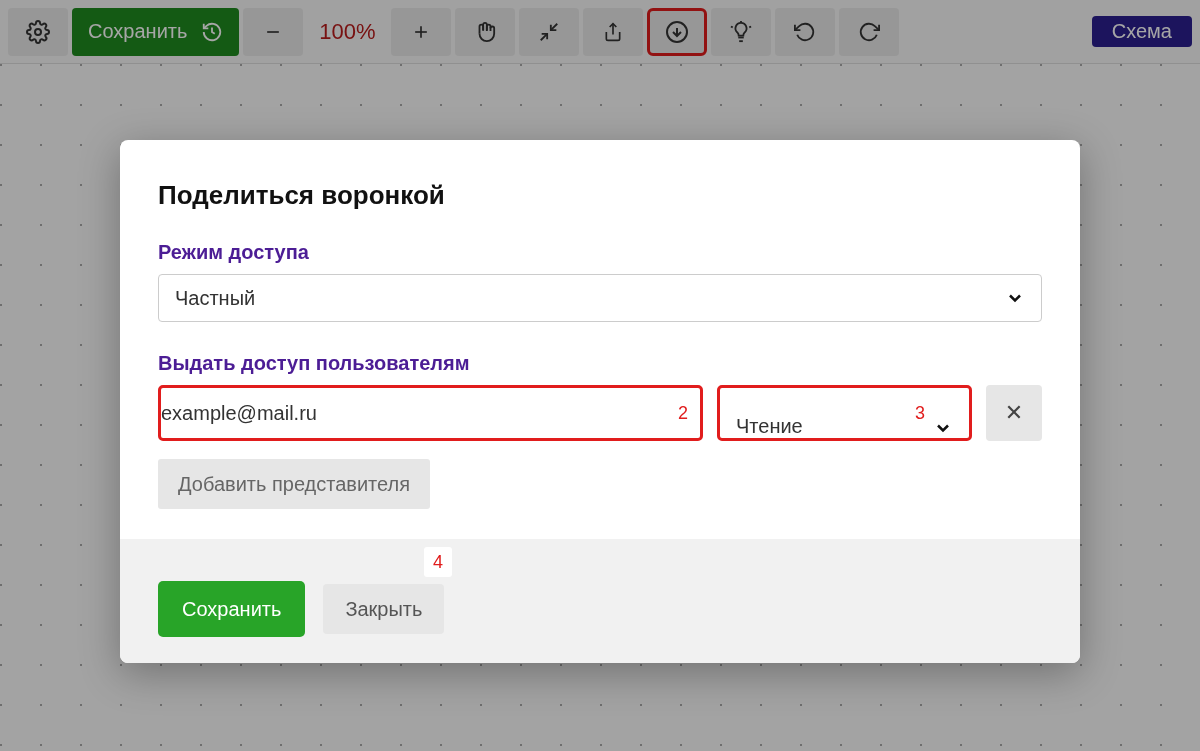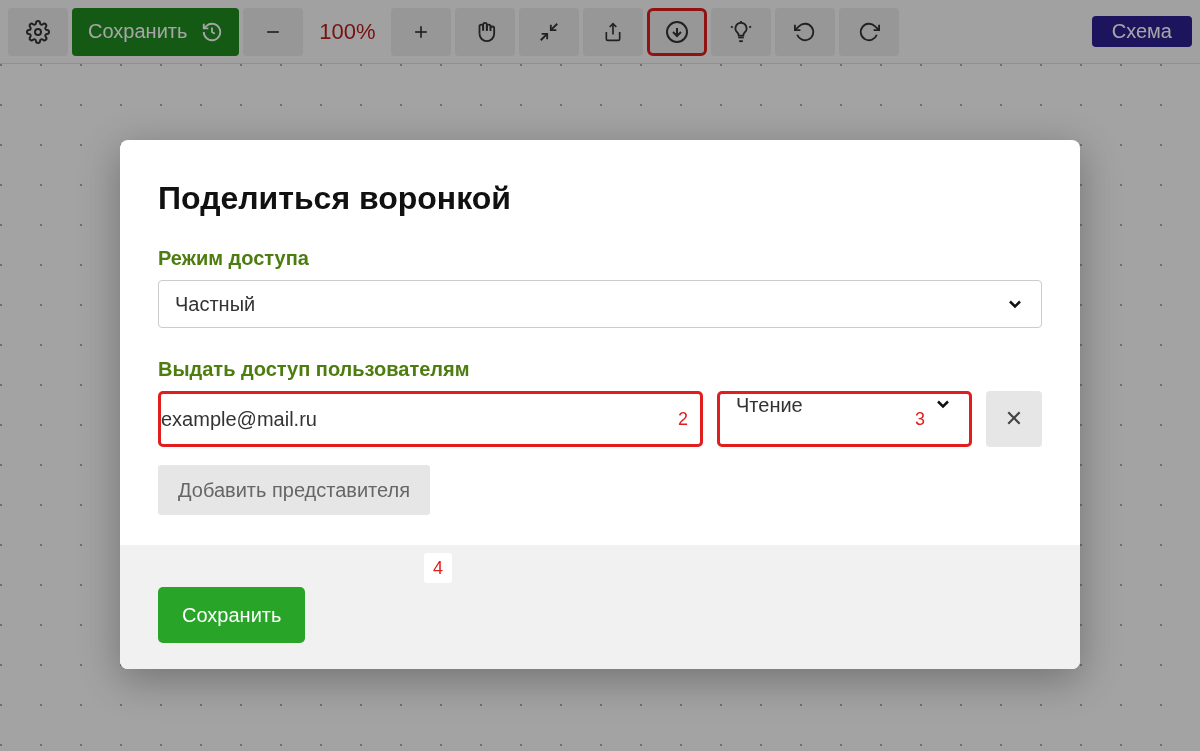--- a/index.html
+++ b/index.html
@@ -95,29 +95,29 @@
   width: 960px;
   background: #fff;
   border-radius: 8px;
   box-shadow: 0 10px 40px rgba(0,0,0,.3);
   overflow: hidden;
 }
 .modal-body {
   padding: 40px 38px 30px;
 }
 .modal h2 {
-  font-size: 32px;
+  font-size: 26px;
   font-weight: 700;
   color: #111;
   margin-bottom: 30px;
 }
 .label {
   font-size: 20px;
   font-weight: 600;
-  color: #4d7c0f;
+  color: #4c1d95;
   margin-bottom: 10px;
 }
 .select-row {
   position: relative;
   display: flex;
   align-items: center;
   width: 100%;
   height: 48px;
   border: 1px solid #ccc;
   border-radius: 4px;
@@ -145,21 +145,21 @@
   color: #333;
   background: #fff;
   border-radius: 5px;
 }
 .perm-select {
   position: relative;
   width: 255px;
   height: 56px;
   padding: 0 16px;
   display: flex;
-  align-items: flex-start;
+  align-items: flex-end;
   font-size: 20px;
   color: #333;
   background: #fff;
   border-radius: 5px;
   cursor: pointer;
 }
 .perm-select .chev { margin-left: auto; }
 .x-btn {
   width: 56px;
   height: 56px;
@@ -380,14 +380,17 @@
     <button class="add-rep">
       <span>Добавить представителя</span>
     </button>
   </div>
 
   <div class="modal-foot">
     <div class="annot" style="position:absolute; left:304px; top:8px;">4</div>
     <button class="save-btn highlight-box">
       <span>Сохранить</span>
     </button>
+    <button class="close-btn">
+      <span>Закрыть</span>
+    </button>
   </div>
 </div>
 
 </body></html>

